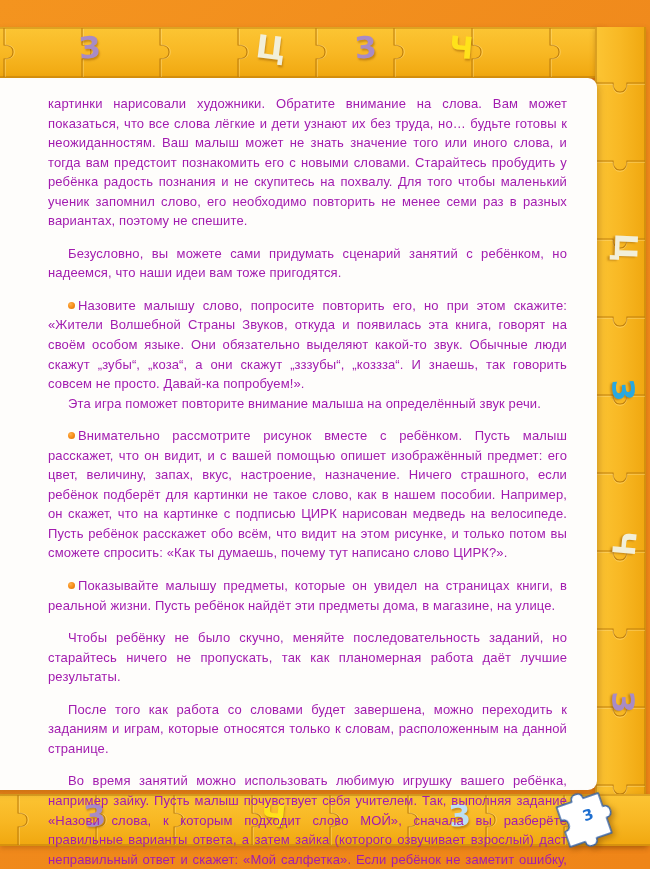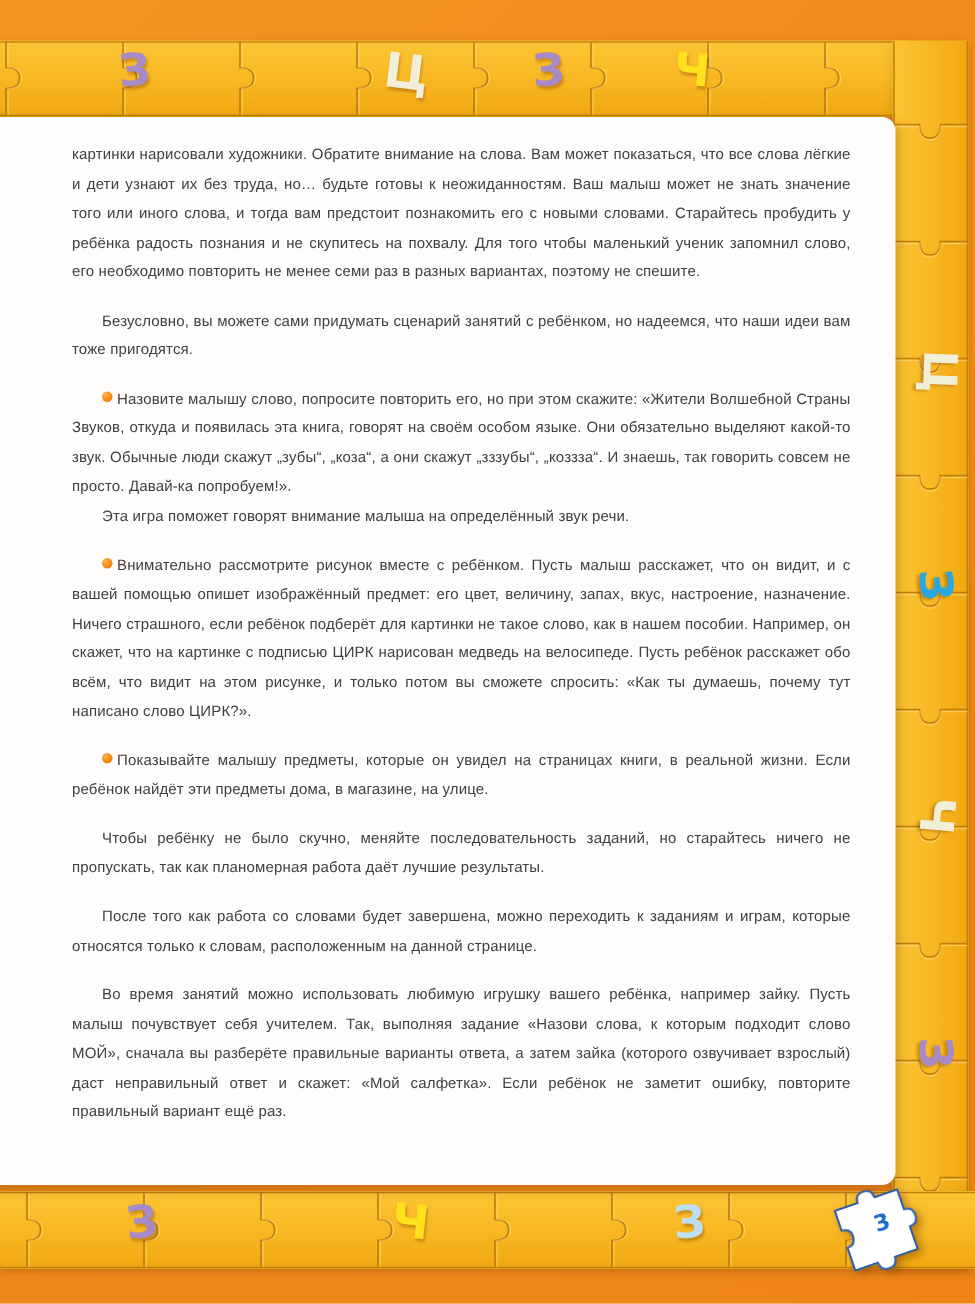--- a/index.html
+++ b/index.html
@@ -89,23 +89,23 @@
     position: absolute;
     left: 62px;
     top: 16px;
     width: 519px;
     height: 684px;
   }
 
   p.body-text {
     margin: 0 0 0 0;
     font-family: "Liberation Sans", sans-serif;
-    font-size: 10px;
+    font-size: 13px;
     line-height: 19.55px;
-    color: #404040;
+    color: #a21caf;
     text-align: justify;
     text-justify: inter-word;
     letter-spacing: 0.01em;
   }
   p.body-text.indent { text-indent: 20px; }
   p.body-text.gap-before { margin-top: 13px; }
 
   p.body-text.bulleted { text-indent: 0; }
 
   .bullet-dot {
@@ -249,25 +249,25 @@
 
   <div id="paper">
     <div id="paper-inner">
 
       <p class="body-text">картинки нарисовали художники. Обратите внимание на слова. Вам может показаться, что все слова лёгкие и дети узнают их без труда, но… будьте готовы к неожиданностям. Ваш малыш может не знать значение того или иного слова, и тогда вам предстоит познакомить его с новыми словами. Старайтесь пробудить у ребёнка радость познания и не скупитесь на похвалу. Для того чтобы маленький ученик запомнил слово, его необходимо повторить не менее семи раз в разных вариантах, поэтому не спешите.</p>
 
       <p class="body-text indent gap-before">Безусловно, вы можете сами придумать сценарий занятий с ребёнком, но надеемся, что наши идеи вам тоже пригодятся.</p>
 
       <p class="body-text bulleted gap-before"><span class="bullet-dot"></span><span>Назовите малышу слово, попросите повторить его, но при этом скажите: «Жители Волшебной Страны Звуков, откуда и появилась эта книга, говорят на своём особом языке. Они обязательно выделяют какой-то звук. Обычные люди скажут „зубы“, „коза“, а они скажут „зззубы“, „коззза“. И знаешь, так говорить совсем не просто. Давай-ка попробуем!».</span></p>
 
-      <p class="body-text indent">Эта игра поможет говорят внимание малыша на определённый звук речи.</p>
+      <p class="body-text indent">Эта игра поможет повторите внимание малыша на определённый звук речи.</p>
 
       <p class="body-text bulleted gap-before"><span class="bullet-dot"></span><span>Внимательно рассмотрите рисунок вместе с ребёнком. Пусть малыш расскажет, что он видит, и с вашей помощью опишет изображённый предмет: его цвет, величину, запах, вкус, настроение, назначение. Ничего страшного, если ребёнок подберёт для картинки не такое слово, как в нашем пособии. Например, он скажет, что на картинке с подписью ЦИРК нарисован медведь на велосипеде. Пусть ребёнок расскажет обо всём, что видит на этом рисунке, и только потом вы сможете спросить: «Как ты думаешь, почему тут написано слово ЦИРК?».</span></p>
 
-      <p class="body-text bulleted gap-before"><span class="bullet-dot"></span><span>Показывайте малышу предметы, которые он увидел на страницах книги, в реальной жизни. Если ребёнок найдёт эти предметы дома, в магазине, на улице.</span></p>
+      <p class="body-text bulleted gap-before"><span class="bullet-dot"></span><span>Показывайте малышу предметы, которые он увидел на страницах книги, в реальной жизни. Пусть ребёнок найдёт эти предметы дома, в магазине, на улице.</span></p>
 
       <p class="body-text indent gap-before">Чтобы ребёнку не было скучно, меняйте последовательность заданий, но старайтесь ничего не пропускать, так как планомерная работа даёт лучшие результаты.</p>
 
       <p class="body-text indent gap-before">После того как работа со словами будет завершена, можно переходить к заданиям и играм, которые относятся только к словам, расположенным на данной странице.</p>
 
       <p class="body-text indent gap-before">Во время занятий можно использовать любимую игрушку вашего ребёнка, например зайку. Пусть малыш почувствует себя учителем. Так, выполняя задание «Назови слова, к которым подходит слово МОЙ», сначала вы разберёте правильные варианты ответа, а затем зайка (которого озвучивает взрослый) даст неправильный ответ и скажет: «Мой салфетка». Если ребёнок не заметит ошибку, повторите правильный вариант ещё раз.</p>
 
     </div>
   </div>
 

